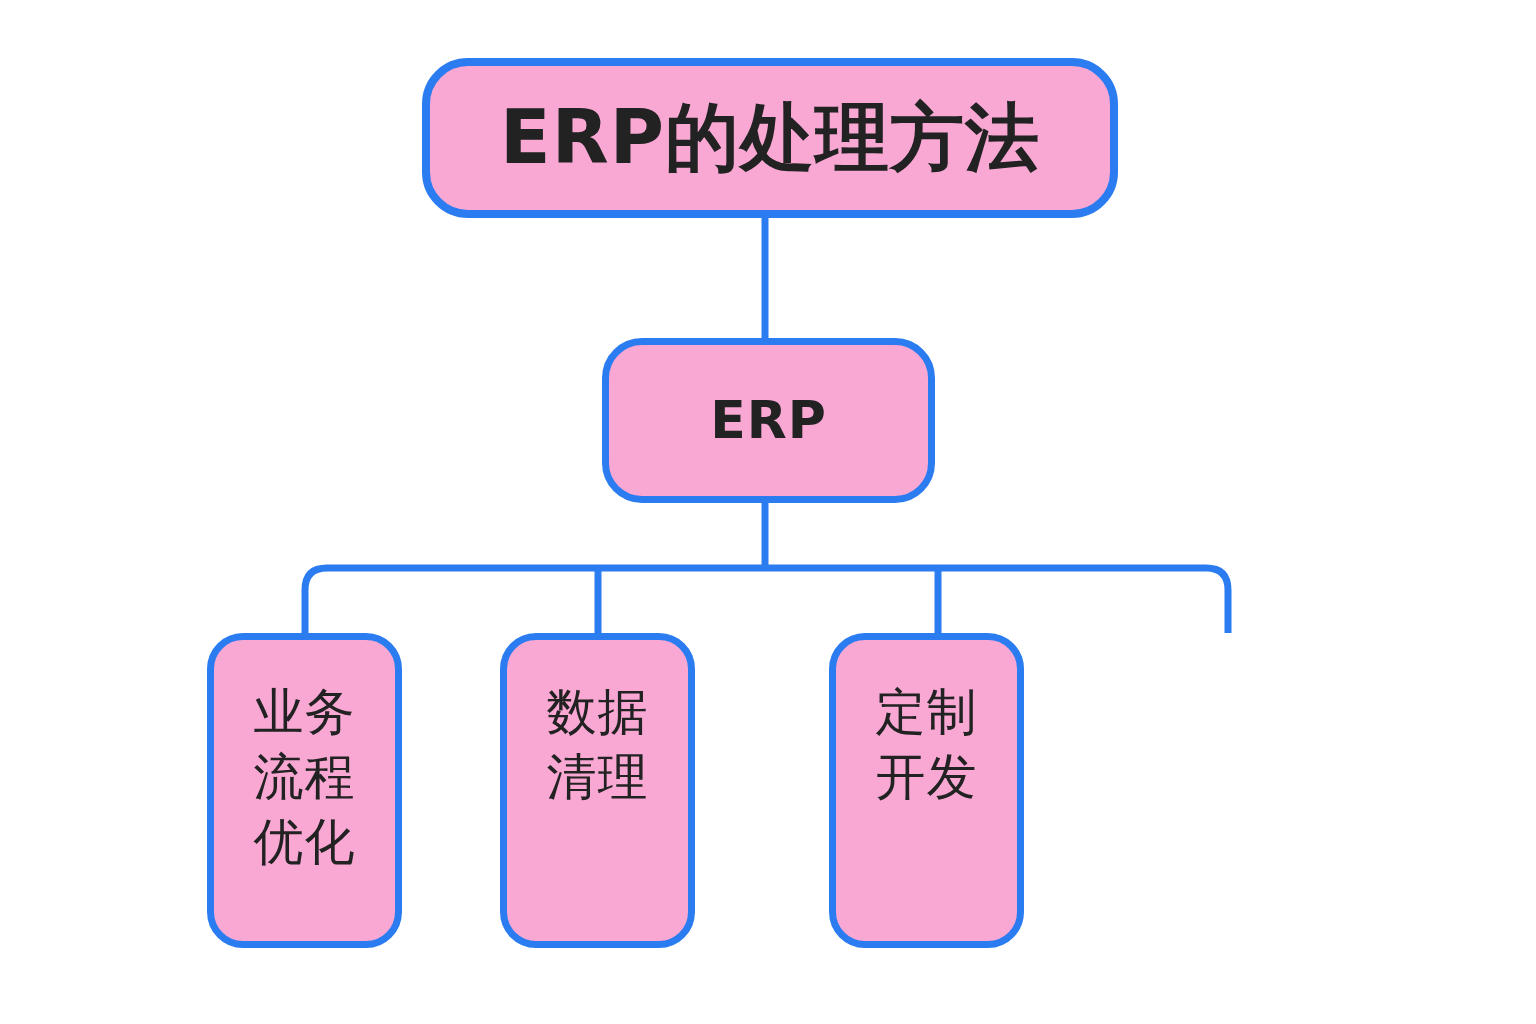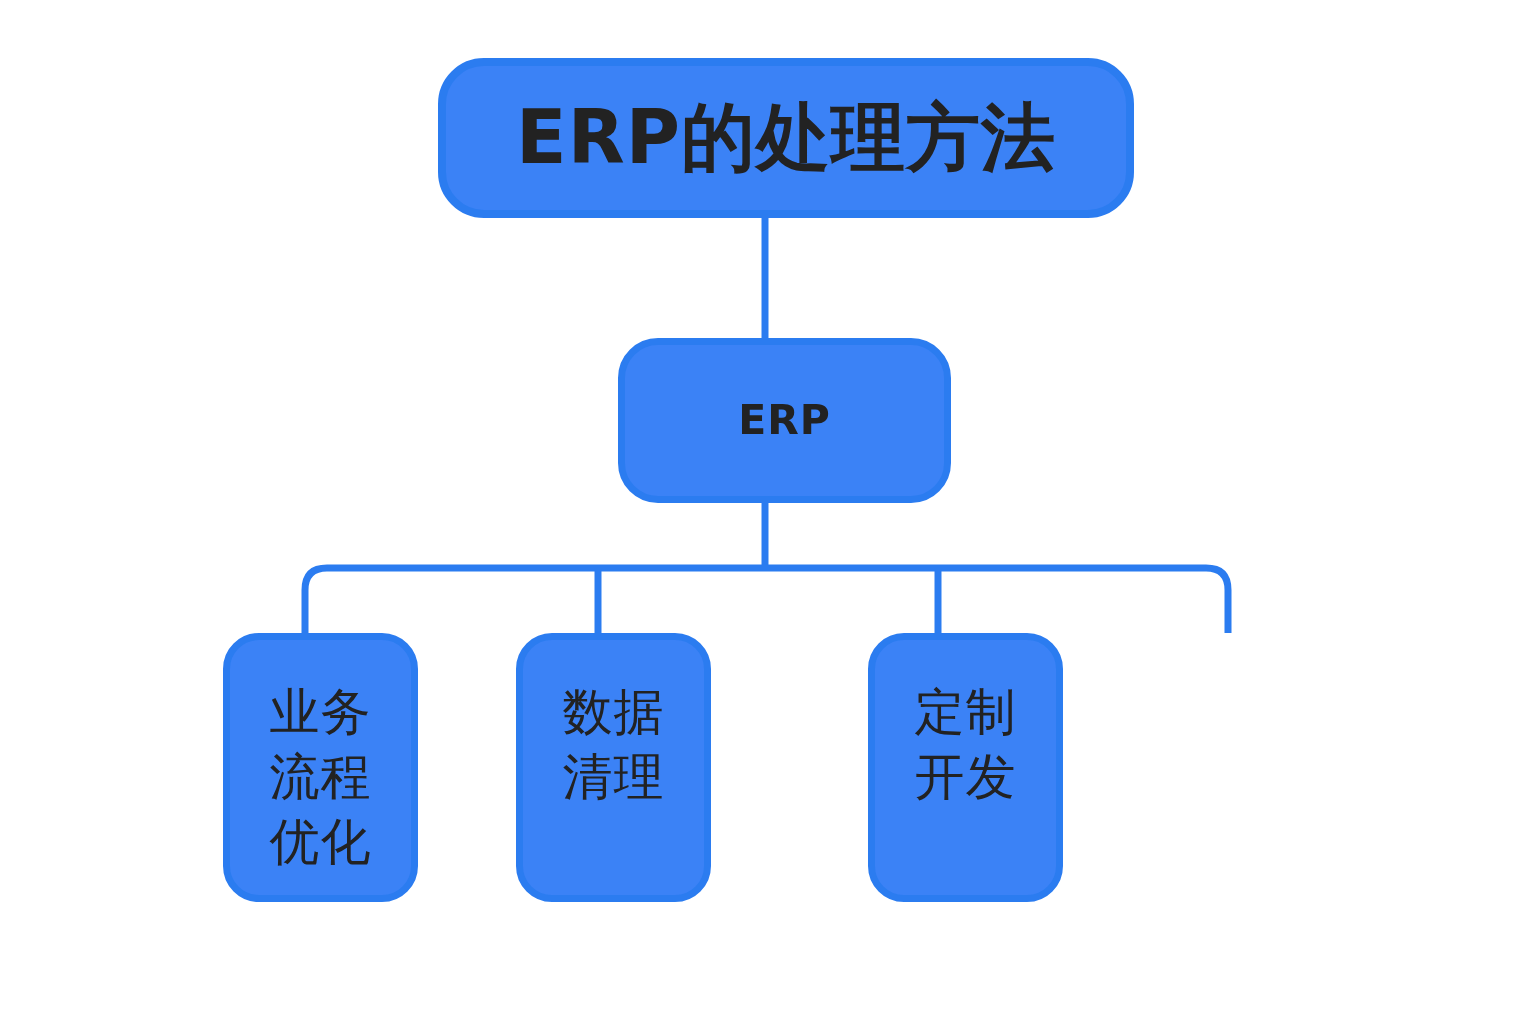--- a/index.html
+++ b/index.html
@@ -22,28 +22,27 @@
     position: absolute;
     left: 0;
     top: 0;
     width: 1536px;
     height: 1024px;
     pointer-events: none;
   }
   .node {
     position: absolute;
     box-sizing: border-box;
-    background: #3b82f6;
+    background: #f9a8d4;
     display: flex;
     align-items: center;
     justify-content: center;
     text-align: center;
     color: #222222;
     z-index: 2;
-    margin-left: 16px;
   }
   .node-title {
     left: 422px;
     top: 58px;
     width: 696px;
     height: 160px;
     border: 8px solid #2b7cf0;
     border-radius: 46px;
   }
   .node-title .label {
@@ -55,48 +54,48 @@
   }
   .node-erp {
     left: 602px;
     top: 338px;
     width: 333px;
     height: 165px;
     border: 7px solid #2b7cf0;
     border-radius: 40px;
   }
   .node-erp .label {
-    font-size: 41px;
+    font-size: 52px;
     font-weight: 700;
     letter-spacing: 1px;
     line-height: 1.05;
     white-space: nowrap;
   }
   .leaf {
     top: 633px;
     width: 195px;
-    height: 269px;
+    height: 315px;
     border: 7px solid #2b7cf0;
     border-radius: 36px;
     align-items: flex-start;
     justify-content: center;
   }
   .leaf .label {
     margin-top: 40px;
     font-size: 50px;
     font-weight: 400;
     line-height: 1.30;
     letter-spacing: 1px;
     width: 112px;
     word-break: break-all;
     text-align: center;
   }
   .leaf-0 { left: 207px; }
   .leaf-1 { left: 500px; }
-  .leaf-2 { left: 852px; }
+  .leaf-2 { left: 829px; }
   .leaf-3 { left: 1130px; }
 </style>
 </head>
 <body>
 
 <div id="stage">
 
   <svg id="wires" viewBox="0 0 1536 1024" xmlns="http://www.w3.org/2000/svg">
     <g fill="none" stroke="#2b7cf0" stroke-width="7" stroke-linecap="butt">
 

